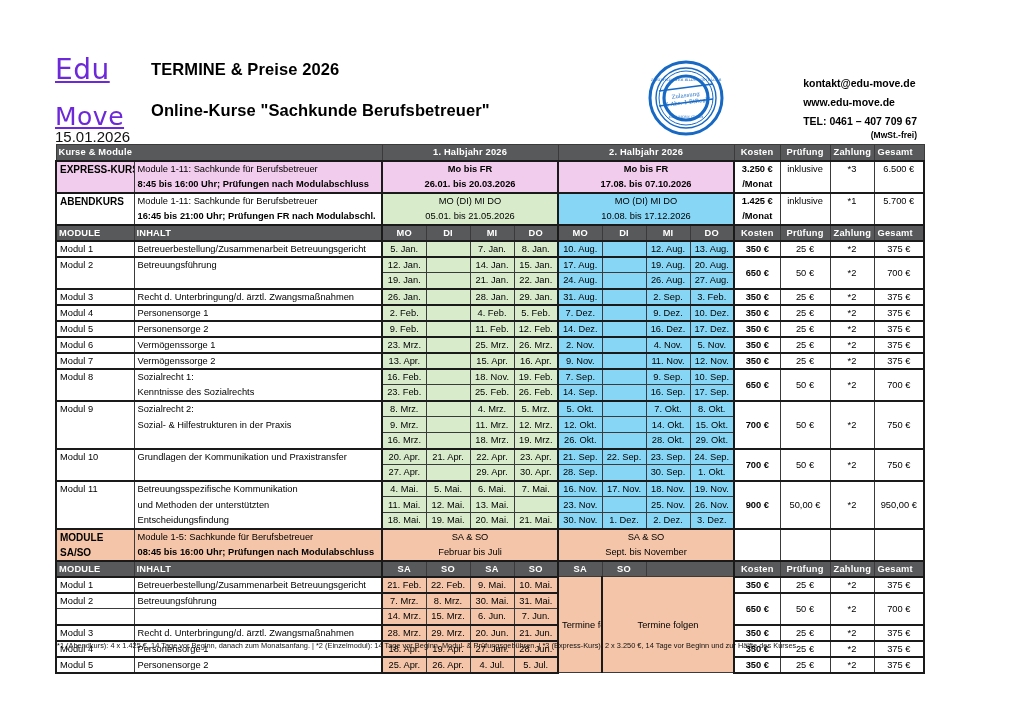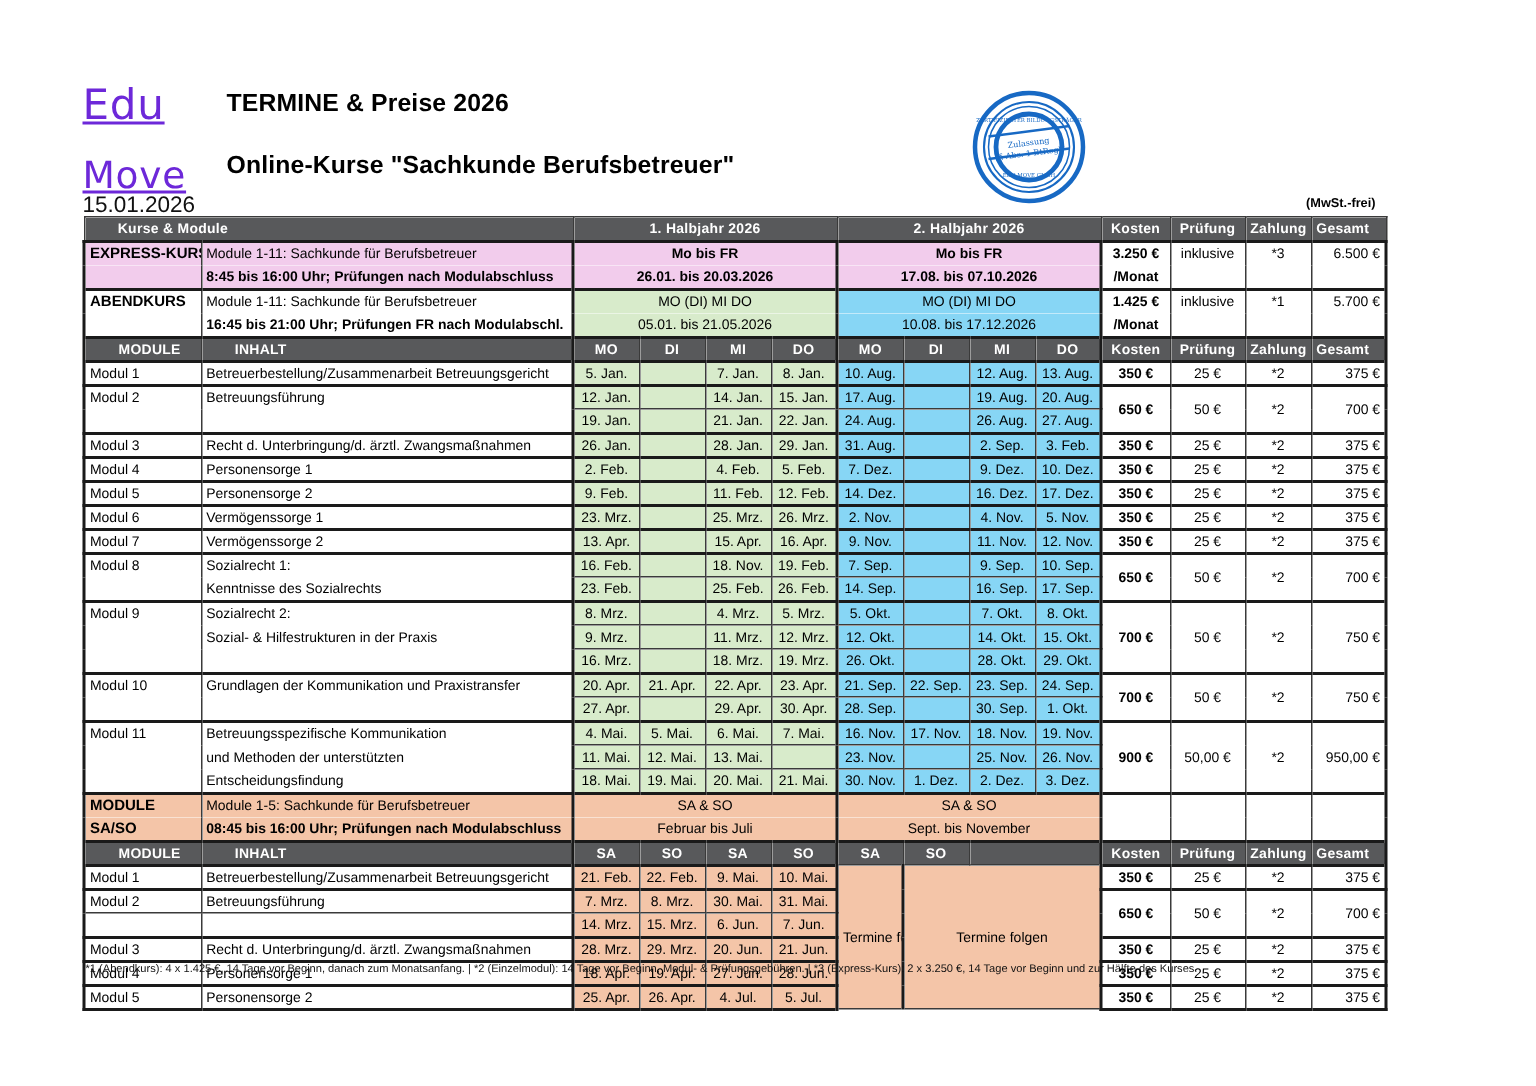--- a/index.html
+++ b/index.html
@@ -41,26 +41,26 @@
     border:0.8px solid #3a3a3a;
     padding:0 3px;
     font-size:9.3px;
     vertical-align:middle;
     height:16px;
     white-space:nowrap;
     overflow:hidden;
   }
   .hdr { background:#58595b; color:#fff; font-weight:bold; font-size:9.8px; letter-spacing:0.2px; }
   .hdr.c { text-align:center; }
-  .hdr.l { text-align:left; padding-left:22px; }
+  .hdr.l { text-align:left; padding-left:2px; }
   .hdr.r { text-align:right; padding-right:18px; }
 
   .c { text-align:center; }
   .l { text-align:left; }
-  .r { text-align:right; padding-right:5px; }
+  .r { text-align:center; padding-right:5px; }
   .b { font-weight:bold; }
 
   .pink { background:#f2ccec; }
   .green { background:#d8ebcb; }
   .blue { background:#87d6f5; }
   .peach { background:#f4c5a8; }
   .white { background:#fff; }
 
   .thickL { border-left:2px solid #1a1a1a !important; }
   .thickR { border-right:2px solid #1a1a1a !important; }
@@ -111,20 +111,25 @@
           <path d="M-27,-7 L27,-14" stroke="#1769c4" stroke-width="1.6" fill="none"></path>
           <path d="M-27,8 L27,1" stroke="#1769c4" stroke-width="1.6" fill="none"></path>
           <text x="0" y="-1" font-size="5.4" fill="#1769c4" text-anchor="middle" font-family="DejaVu Serif, serif" transform="rotate(-7)">Zulassung</text>
           <text x="0" y="6" font-size="5.4" fill="#1769c4" text-anchor="middle" font-family="DejaVu Serif, serif" transform="rotate(-7)">§§ Abs. 1 BtRegV</text>
           <text x="0" y="-17" font-size="3.6" fill="#1769c4" text-anchor="middle" font-family="DejaVu Serif, serif">ZERTIFIZIERTER BILDUNGSTRÄGER</text>
           <text x="0" y="20" font-size="3.6" fill="#1769c4" text-anchor="middle" font-family="DejaVu Serif, serif">EDU MOVE GMBH</text>
         </g>
       </svg>
     </div>
 
+    <div class="contact">
+      <div>kontakt@edu-move.de</div>
+      <div>www.edu-move.de</div>
+      <div>TEL: 0461 – 407 709 67</div>
+    </div>
     <div class="mwst">(MwSt.-frei)</div>
   </div>
 
   <table class="main">
     <colgroup>
       <col style="width:78px">
       <col style="width:248px">
       <col style="width:44px">
         <col style="width:44px">
         <col style="width:44px">

